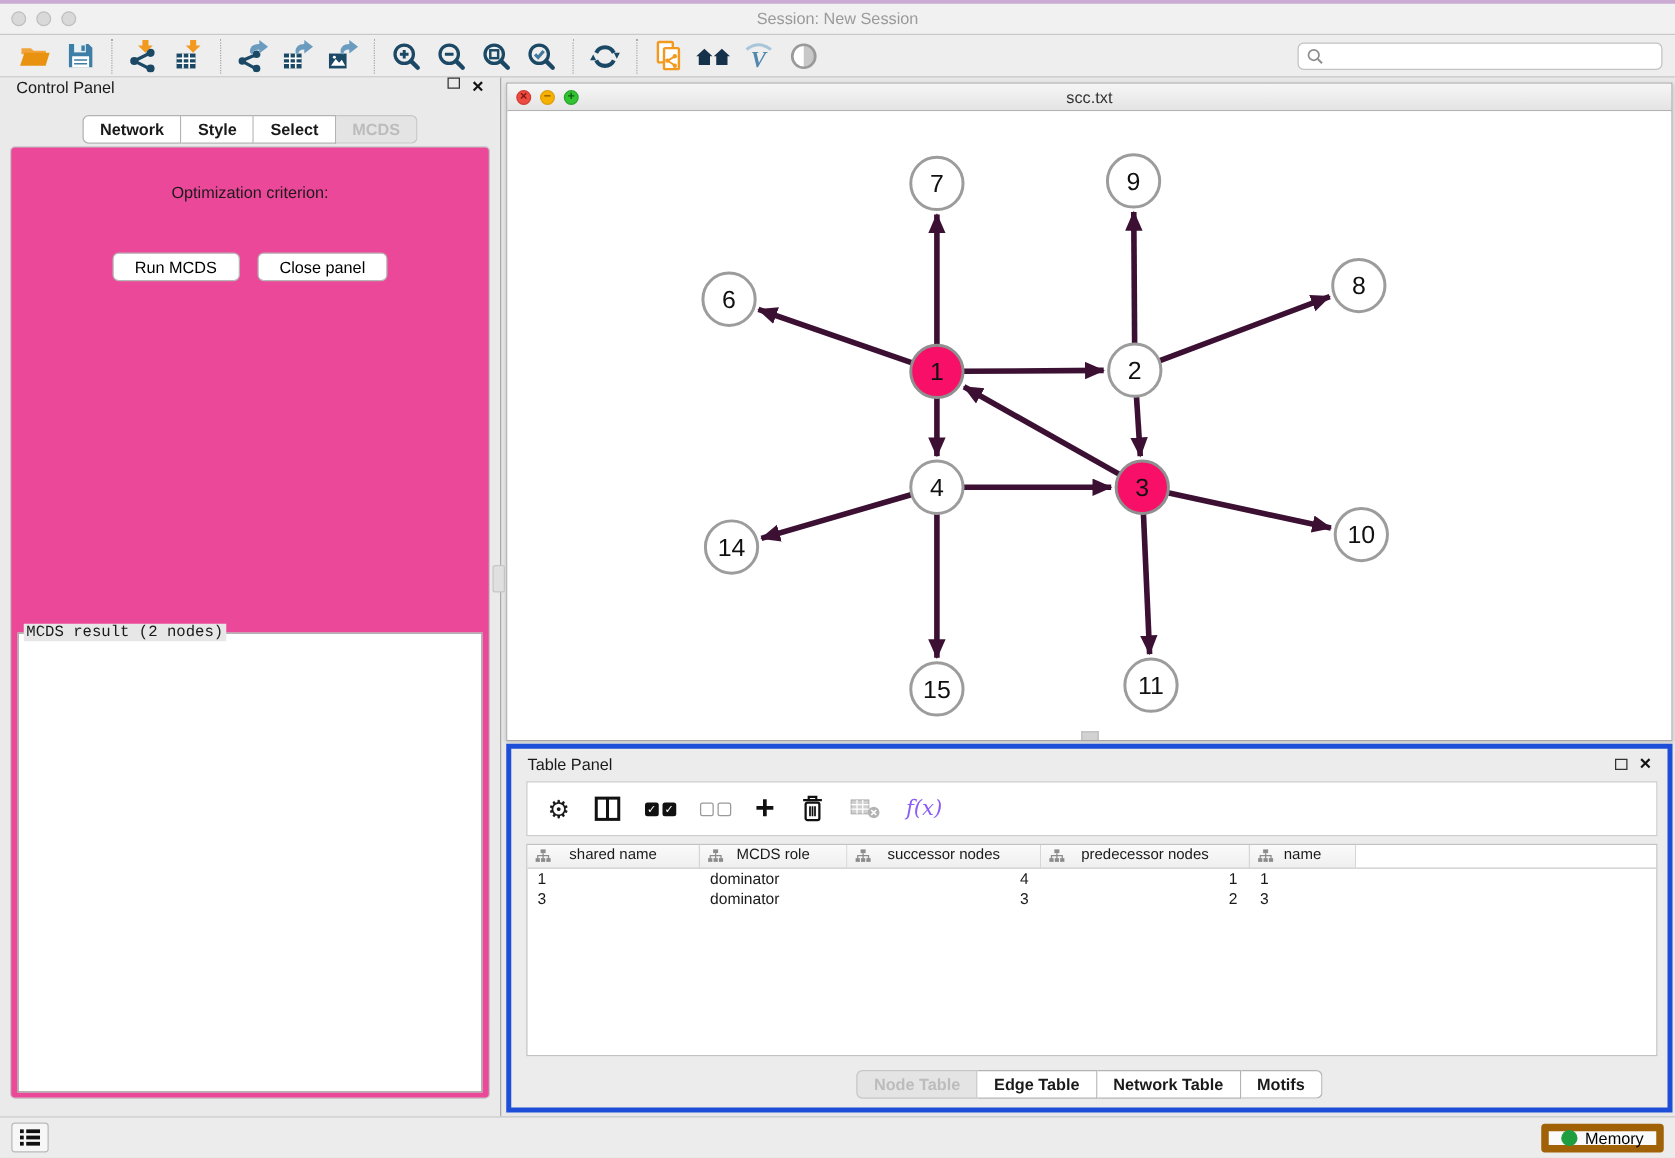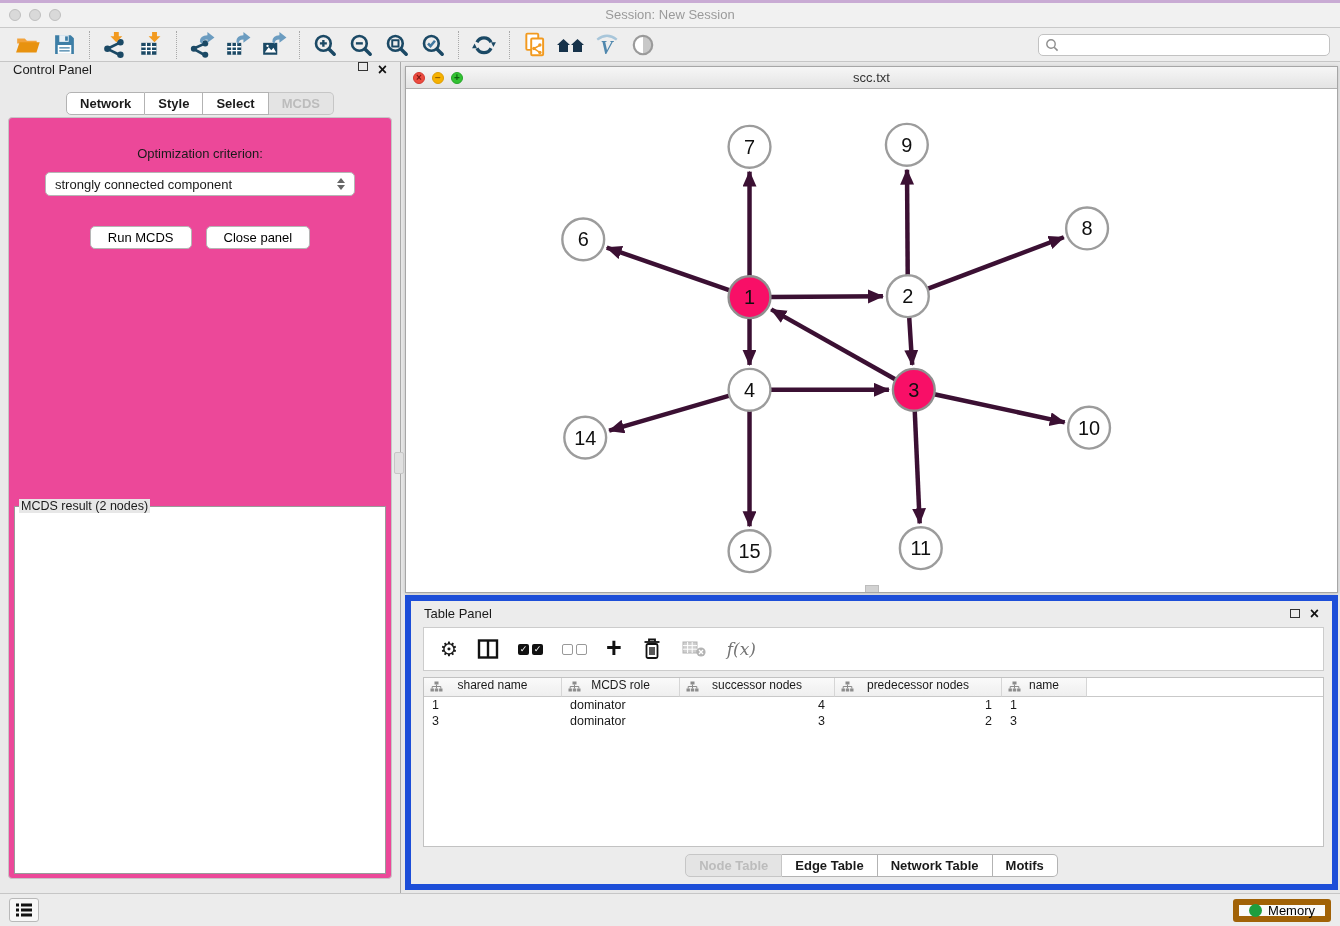--- a/index.html
+++ b/index.html
@@ -38,52 +38,52 @@
   .opt-label { font-size:13px; margin-bottom:11px; }
   .mac-select { width:310px; height:24px; background:#fff; border:1px solid #b5b5b5; border-radius:5px; display:flex; align-items:center; padding:0 9px; font-size:13px; cursor:pointer; }
   .mac-select .sel-val { flex:1; }
   .chevrons { display:flex; flex-direction:column; gap:2px; }
   .chevrons i { width:0; height:0; border-left:4px solid transparent; border-right:4px solid transparent; }
   .chevrons i.up { border-bottom:5px solid #666; }
   .chevrons i.down { border-top:5px solid #666; }
   .btn-row { margin-top:30px; display:flex; gap:14px; }
   .mac-btn { background:#fff; border:1px solid #b5b5b5; border-radius:5px; height:23px; padding:0 17px; font-size:13px; font-family:inherit; cursor:pointer; }
   .result-box { margin-top:auto; width:372px; height:375px; border:1px solid #9a9a9a; background:#fff; position:relative; margin-bottom:4px; padding:0; }
-  .result-box legend { font-size:12.5px; margin-left:4px; padding:0 2px; background:#e7e7e7; }
+  .result-box legend { font-size:12.5px; margin-left:4px; padding:0 2px; background:#e7e7e7;font-family:Liberation Mono, monospace; }
   .result-text { position:absolute; top:2px; left:2px; right:14px; bottom:2px; font-size:13px; line-height:16.5px; white-space:pre; padding:2px 6px; overflow:hidden; }
   .vscroll { position:absolute; top:2px; right:2px; bottom:2px; width:11px; background:#f4f4f4; border-left:1px solid #e3e3e3; }
 
   
   .v-splitter { position:absolute; left:394px; top:390px; width:10px; height:22px; background:#e0e0e0; border:1px solid #c6c6c6; border-radius:2px; cursor:col-resize; z-index:5; }
   .h-grip { position:absolute; bottom:0; left:calc(50% - 7px); width:14px; height:7px; background:#d2d2d2; border:1px solid #bdbdbd; border-bottom:none; cursor:row-resize; }
 
   
   .right-col { flex:1; padding:4px 2px 0 4px; display:flex; flex-direction:column; }
   .net-window { height:527px; border:1px solid #a6a6a6; background:#fff; display:flex; flex-direction:column; box-shadow:0 1px 4px rgba(0,0,0,.18); }
   .net-titlebar { height:22px; background:linear-gradient(#f6f6f6,#e4e4e4); border-bottom:1px solid #b2b2b2; position:relative; display:flex; align-items:center; padding:0 7px; }
   .net-tl { width:12px; height:12px; border-radius:50%; margin-right:7px; display:inline-flex; align-items:center; justify-content:center; font-size:10px; font-weight:bold; line-height:1; cursor:pointer; }
   .net-tl.red { background:#ed4b40; border:1px solid #d03a31; color:#7c1712; }
   .net-tl.yellow { background:#f6b100; border:1px solid #dd9e06; color:#925e00; }
   .net-tl.green { background:#32c232; border:1px solid #27a52a; color:#0d5f10; }
   .net-title { position:absolute; left:0; right:0; text-align:center; font-size:13px; color:#333; }
   .net-canvas { flex:1; position:relative; background:#fff; }
   .net-canvas svg { position:absolute; inset:0; width:100%; height:100%; }
 
   
-  .table-panel { margin-top:2px; height:295px; background:#ececec; border:6px solid #1d4ed8; display:flex; flex-direction:column; position:relative; }
+  .table-panel { margin-top:2px; height:295px; background:#ececec; border:4px solid #1d4ed8; display:flex; flex-direction:column; position:relative; }
   .tp-header { height:25px; display:flex; align-items:center; padding:0 13px; font-size:13px; }
   .tp-header .ph-title { flex:1; }
   .tp-toolbar { margin:1px 8px 0 12px; height:44px; background:#fff; border:1px solid #cccccc; display:flex; align-items:center; gap:19px; padding:0 16px; }
   .ticon { background:none; border:none; display:flex; align-items:center; justify-content:center; cursor:pointer; padding:0; }
   .gear-glyph { font-size:20px; color:#1a1a1a; }
   .plus-glyph { font-size:27px; font-weight:bold; color:#111; line-height:.8; }
   .chk-pair { display:flex; gap:3px; }
   .chk { width:11px; height:11px; background:#111; border-radius:2px; color:#fff; font-size:9px; display:flex; align-items:center; justify-content:center; }
   .unchk { width:11px; height:11px; background:#fff; border:1.6px solid #999; border-radius:2px; }
-  .fx-glyph { font-family:"DejaVu Serif", serif; font-style:italic; font-size:17px; color:#737373; }
+  .fx-glyph { font-family:"DejaVu Serif", serif; font-style:italic; font-size:17px; color:#8b5cf6; }
   .tp-table { margin:6px 8px 0 12px; background:#fff; border:1px solid #c2c2c2; height:170px; overflow:hidden; font-size:12.5px; }
   .tgrid { display:grid; grid-template-columns:138px 118px 155px 167px 85px 1fr; }
   .th { position:relative; height:19px; display:flex; align-items:flex-start; justify-content:center; background:linear-gradient(#fafafa,#efefef); border-right:1px solid #d6d6d6; border-bottom:1px solid #c9c9c9; font-size:12px; }
   .th svg { position:absolute; left:6px; top:3px; }
   .td { height:16px; line-height:16px; padding:0 8px; white-space:nowrap; overflow:hidden; }
   .td.right { text-align:right; padding-right:10px; }
   .tp-tabs { margin-top:auto; align-self:center; margin-bottom:7px; }
 
   
   .statusbar { height:33px; border-top:1px solid #c6c6c6; background:#ececec; display:flex; align-items:center; padding:0 9px; }
@@ -265,27 +265,20 @@
         <span class="close-ico">×</span>
       </div>
       <div class="cp-tabs" id="cp-tabs">
           <span class="tab">Network</span>
           <span class="tab">Style</span>
           <span class="tab">Select</span>
           <span class="tab active">MCDS</span>
         </div>
       <div class="cp-content">
         <div class="opt-label">Optimization criterion:</div>
-        <div class="mac-select">
-          <span class="sel-val">strongly connected component</span>
-          <span class="chevrons">
-              <i class="up"></i>
-              <i class="down"></i>
-            </span>
-        </div>
         <div class="btn-row">
           <button class="mac-btn">Run MCDS</button>
           <button class="mac-btn">Close panel</button>
         </div>
         <fieldset class="result-box">
           <legend>MCDS result (2 nodes)</legend>
           <div class="result-text" id="result-text">1
 3</div>
           <div class="vscroll"></div>
         </fieldset>

